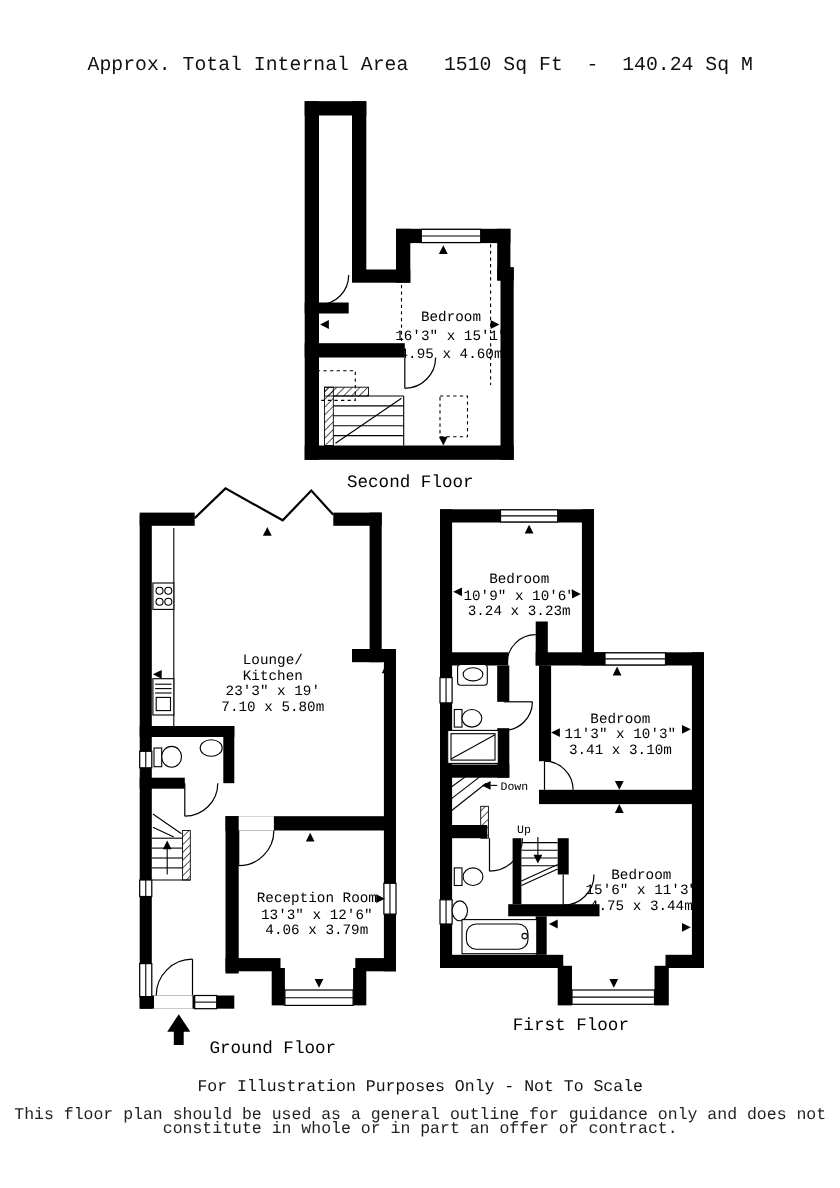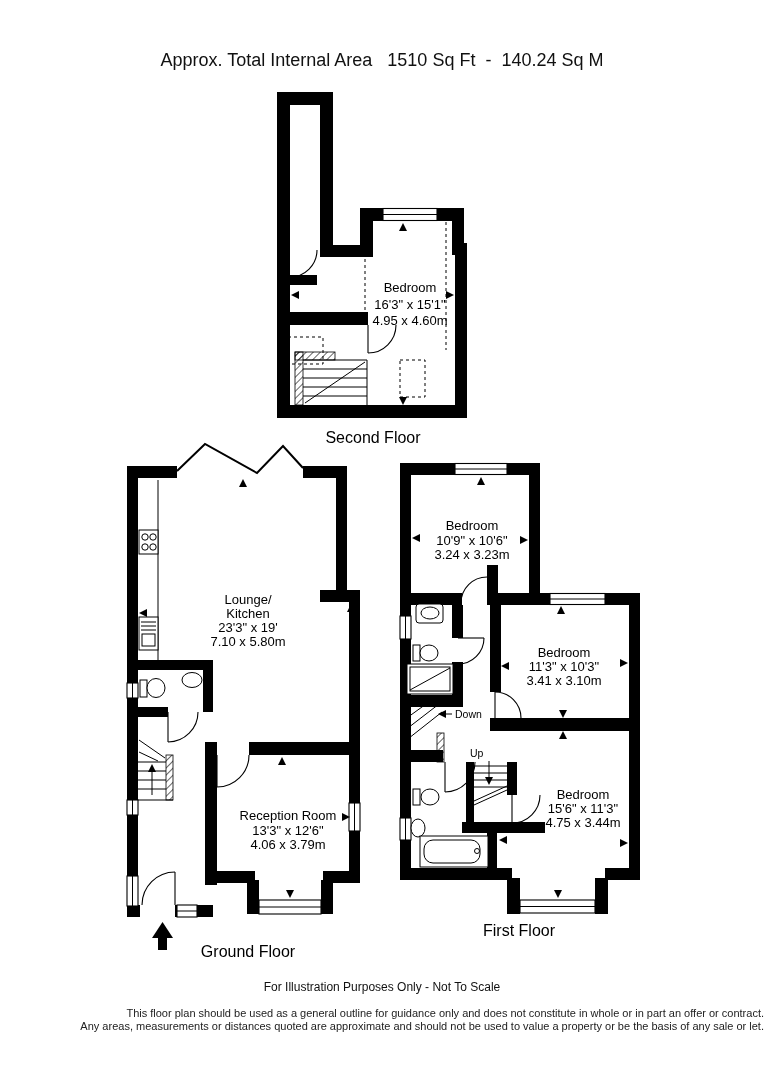--- a/index.html
+++ b/index.html
@@ -1,36 +1,36 @@
 <!DOCTYPE html>
 <html><head>
 <meta charset="utf-8">
 <style>
   html,body{margin:0;padding:0;background:#fff;}
   .page{position:relative;width:764px;height:1080px;background:#ffffff;overflow:hidden;
-        font-family:Liberation Sans, sans-serif;color:#000;}
+        font-family:Liberation Mono, monospace;color:#000;}
   .title{position:absolute;top:50px;left:0;width:764px;text-align:center;
          font-size:18px;white-space:pre;color:#111;}
   svg.plan{position:absolute;left:0;top:0;width:764px;height:1080px;}
   .w{fill:#000;}
   .win{fill:#fff;stroke:#000;stroke-width:1.1;}
   .gap{fill:#fff;}
   .ln{stroke:#000;stroke-width:1;fill:none;}
   .fx{fill:#fff;stroke:#000;stroke-width:1;}
   .door{fill:none;stroke:#000;stroke-width:1.1;}
   .dash{fill:none;stroke:#000;stroke-width:1;stroke-dasharray:3 3;}
   .pt{fill:#000;}
   .zz{fill:none;stroke:#000;stroke-width:2;}
   .rl{font-size:13px;text-anchor:middle;fill:#000;}
   .fl{font-size:16px;text-anchor:middle;fill:#000;}
   .sl{font-size:10.5px;fill:#000;}
   .footer-notice{position:absolute;top:980px;left:0;width:764px;text-align:center;
-                 font-size:12px;color:#111;}
-  .footer-small{position:absolute;top:1007px;left:0;width:764px;text-align:right;
-                font-size:11px;line-height:13px;color:#222;}
+                 font-size:15px;color:#111;}
+  .footer-small{position:absolute;top:1007px;left:0;width:764px;text-align:center;
+                font-size:15px;line-height:13px;color:#222;}
   .footer-brand{position:absolute;top:1046px;left:0;width:764px;text-align:center;
                 font-size:11.5px;letter-spacing:.4px;color:#333;}
 </style>
 </head>
 <body>
 
 <div class="page">
 
   <div class="title">Approx. Total Internal Area   1510 Sq Ft  -  140.24 Sq M</div>
 
@@ -314,15 +314,14 @@
       <text class="rl" x="583" y="799">Bedroom</text>
       <text class="rl" x="583" y="813">15'6" x 11'3"</text>
       <text class="rl" x="583" y="827">4.75 x 3.44m</text>
       <text class="fl" x="519" y="936">First Floor</text>
     </g>
   </svg>
 
   <div class="footer-notice">For Illustration Purposes Only - Not To Scale</div>
   <div class="footer-small">
     <div>This floor plan should be used as a general outline for guidance only and does not constitute in whole or in part an offer or contract.</div>
-    <div>Any areas, measurements or distances quoted are approximate and should not be used to value a property or be the basis of any sale or let.</div>
   </div>
 </div>
 
 </body></html>

